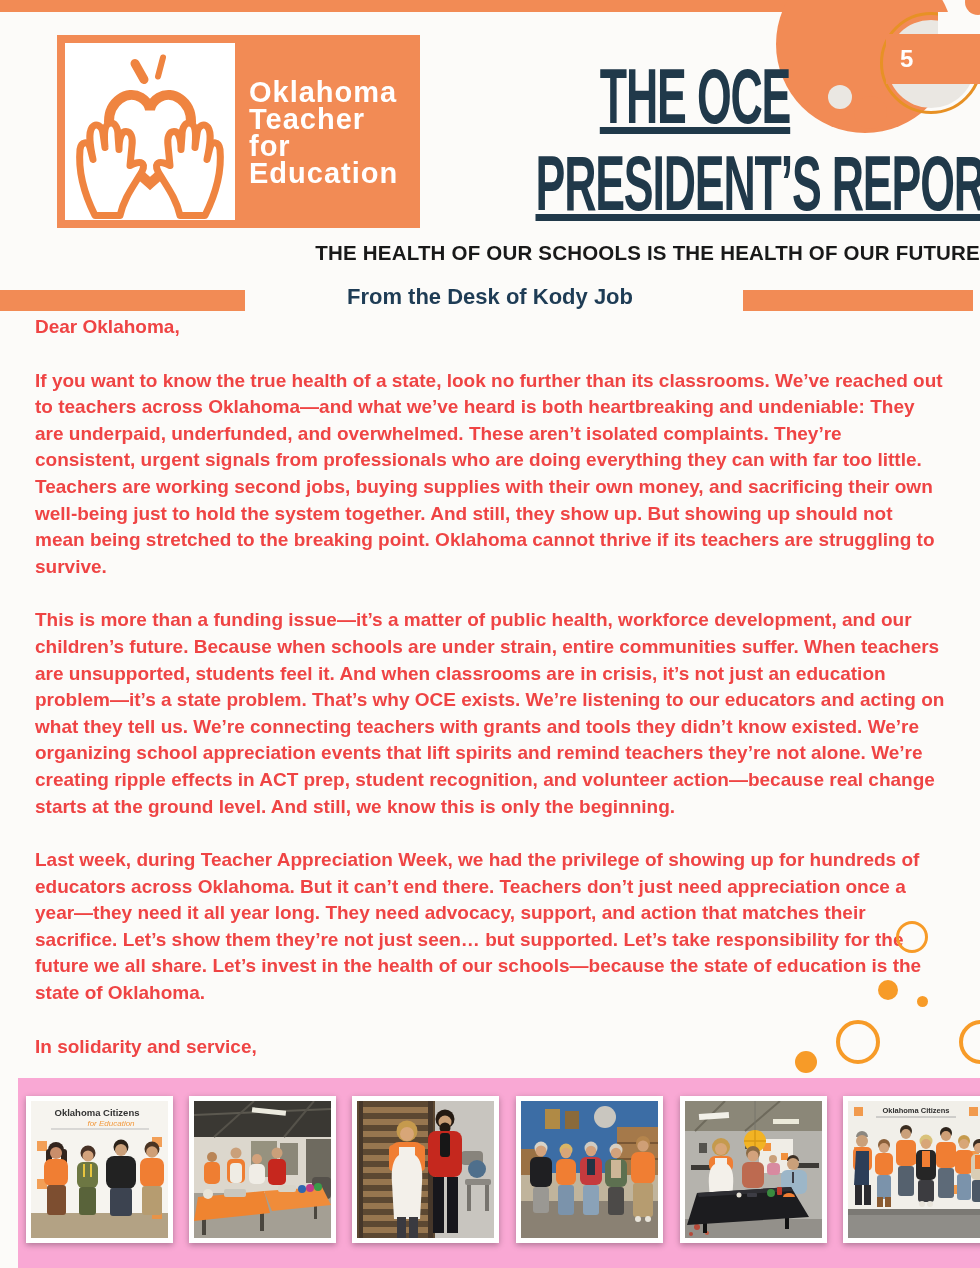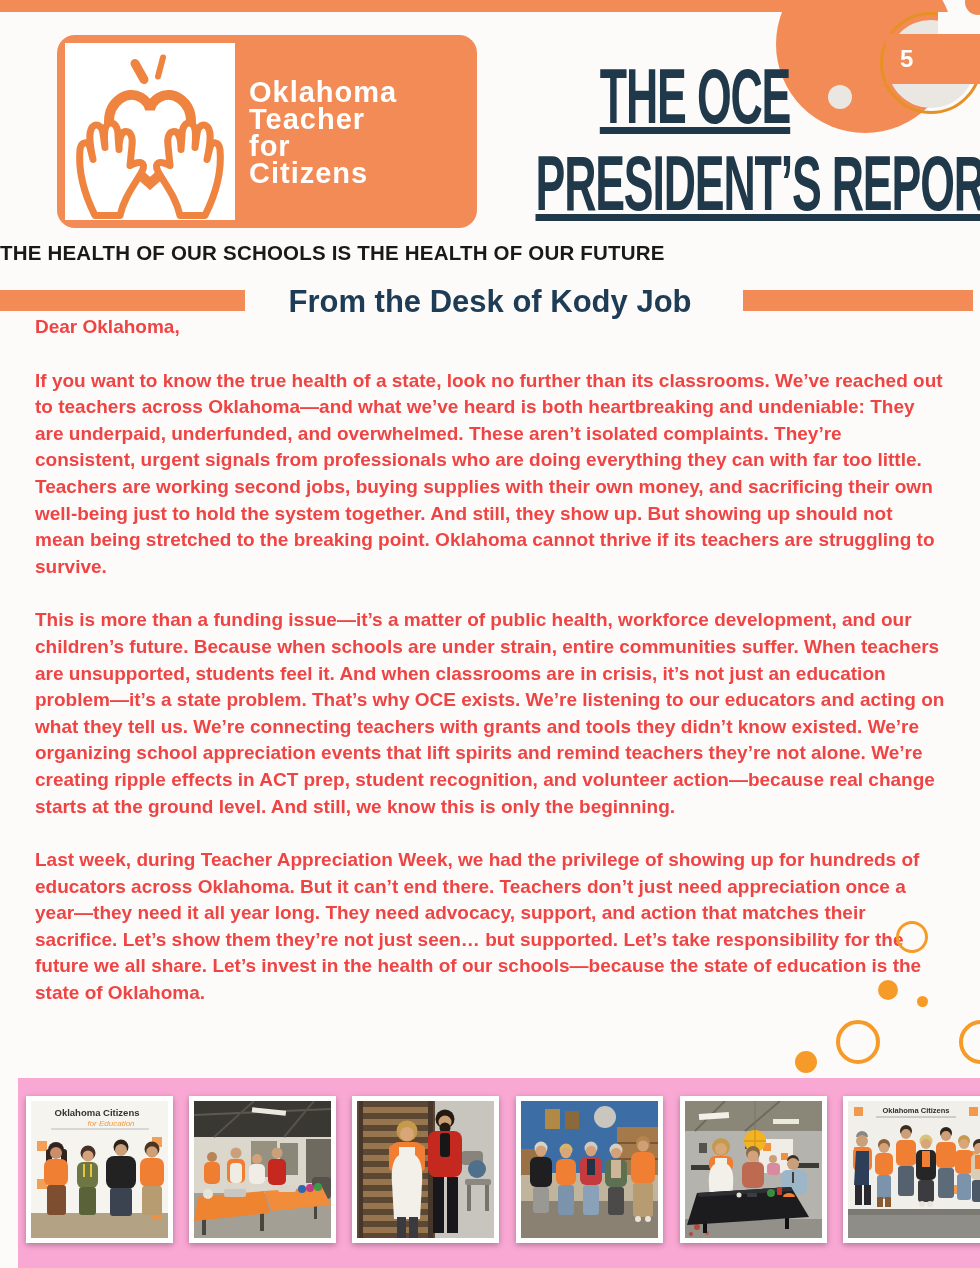--- a/index.html
+++ b/index.html
@@ -12,37 +12,37 @@
   .gray-dot-sm{left:828px;top:85px;width:24px;height:24px;background:#EAE7E2;}
   .orange-dot-md{left:854px;top:96px;width:33px;height:33px;background:#F28B55;}
   .gray-circle{left:887px;top:20px;width:88px;height:88px;background:#EAE7E2;}
   .ring-top{left:880px;top:12px;width:96px;height:96px;border:3px solid #E79125;background:transparent;}
   .white-notch{position:absolute;left:938px;top:12px;width:42px;height:22px;background:#fcfbf9;}
   .page-num-band{position:absolute;left:886px;top:34px;width:94px;height:50px;background:#F28B55;
                  display:flex;align-items:center;}
   .page-num-band span{color:#fff;font-weight:bold;font-size:24px;margin-left:14px;}
   .corner-dot{left:965px;top:-11px;width:26px;height:26px;background:#F28B55;}
   
-  .logo{position:absolute;left:57px;top:35px;width:420px;height:193px;background:#F28B55;border-radius:18px;}
+  .logo{position:absolute;left:57px;top:35px;width:363px;height:193px;background:#F28B55;}
   .logo-art{position:absolute;left:8px;top:8px;width:170px;height:177px;background:#fff;}
   .logo-art svg{display:block;width:100%;height:100%;}
   .logo-text{position:absolute;left:192px;top:44px;color:#fff;font-weight:bold;
              font-size:29px;line-height:27px;letter-spacing:1px;}
   .title{position:absolute;left:420px;top:58px;width:550px;text-align:center;color:#20394A;text-decoration:underline;}
   .title .t1,.title .t2{font-weight:bold;font-size:77px;line-height:1;letter-spacing:-2px;
              transform:scaleX(.58);transform-origin:50% 50%;white-space:nowrap;}
   .title .t2{margin-top:10px;}
-  .tagline{position:absolute;left:0;right:0;top:241px;text-align:left;color:#191919;
+  .tagline{position:absolute;left:0;right:0;top:241px;text-align:right;color:#191919;
            font-weight:bold;font-size:20.5px;letter-spacing:.2px;}
   
   .bar{position:absolute;top:290px;height:21px;background:#F28B55;}
   .bar.left{left:0;width:245px;}
   .bar.right{left:743px;width:230px;}
   .section-title{position:absolute;left:0;right:0;top:284px;text-align:center;
-                 color:#1E3C55;font-weight:bold;font-size:31px;}
+                 color:#1E3C55;font-weight:bold;font-size:22px;}
   
   .letter{position:absolute;left:35px;top:314px;width:912px;color:#ef4444;
           font-size:19px;font-weight:bold;line-height:1.4;}
   .letter p{margin:0 0 27px 0;}
   .closing div{line-height:1.4;}
   
   .ring-b{position:absolute;border-radius:50%;background:transparent;z-index:5;}
   .r-a{left:896px;top:921px;width:26px;height:26px;border:3px solid #F79B28;}
   .d-a{left:878px;top:980px;width:20px;height:20px;background:#F79B28;}
   .d-b{left:917px;top:996px;width:11px;height:11px;background:#F79B28;}
@@ -84,41 +84,42 @@
         <g stroke="#EF8440" stroke-width="7" fill="#fff" stroke-linejoin="round" stroke-linecap="round">
           <path d="M30,172 C20,152 13,128 15,106 C16,98 23,97 25,104 L28,116 C25,102 23,90 27,84 C31,79 37,82 38,90 L40,104 C39,92 39,82 44,80 C49,78 53,83 53,92 L54,106 C54,96 56,88 61,88 C66,88 68,94 67,102 L65,122 C77,116 81,120 77,128 C69,142 59,154 55,172 Z"></path>
           <path d="M140,172 C150,152 157,128 155,106 C154,98 147,97 145,104 L142,116 C145,102 147,90 143,84 C139,79 133,82 132,90 L130,104 C131,92 131,82 126,80 C121,78 117,83 117,92 L116,106 C116,96 114,88 109,88 C104,88 102,94 103,102 L105,122 C93,116 89,120 93,128 C101,142 111,154 115,172 Z"></path>
         </g>
       </svg>
     </div>
     <div class="logo-text">
       <div>Oklahoma</div>
       <div>Teacher</div>
       <div>for</div>
-      <div>Citizens</div>
+      <div>Education</div>
     </div>
   </div>
 
   <div class="title">
     <div class="t1">THE OCE</div>
     <div class="t2">PRESIDENT’S REPORT</div>
   </div>
 
   <div class="tagline">THE HEALTH OF OUR SCHOOLS IS THE HEALTH OF OUR FUTURE</div>
 
   <div class="bar left"></div>
   <div class="bar right"></div>
   <div class="section-title">From the Desk of Kody Job</div>
 
   <div class="letter">
     <p>Dear Oklahoma,</p>
     <p>If you want to know the true health of a state, look no further than its classrooms. We’ve reached out to teachers across Oklahoma—and what we’ve heard is both heartbreaking and undeniable: They are underpaid, underfunded, and overwhelmed. These aren’t isolated complaints. They’re consistent, urgent signals from professionals who are doing everything they can with far too little. Teachers are working second jobs, buying supplies with their own money, and sacrificing their own well-being just to hold the system together. And still, they show up. But showing up should not mean being stretched to the breaking point. Oklahoma cannot thrive if its teachers are struggling to survive.</p>
     <p>This is more than a funding issue—it’s a matter of public health, workforce development, and our children’s future. Because when schools are under strain, entire communities suffer. When teachers are unsupported, students feel it. And when classrooms are in crisis, it’s not just an education problem—it’s a state problem. That’s why OCE exists. We’re listening to our educators and acting on what they tell us. We’re connecting teachers with grants and tools they didn’t know existed. We’re organizing school appreciation events that lift spirits and remind teachers they’re not alone. We’re creating ripple effects in ACT prep, student recognition, and volunteer action—because real change starts at the ground level. And still, we know this is only the beginning.</p>
     <p>Last week, during Teacher Appreciation Week, we had the privilege of showing up for hundreds of educators across Oklahoma. But it can’t end there. Teachers don’t just need appreciation once a year—they need it all year long. They need advocacy, support, and action that matches their sacrifice. Let’s show them they’re not just seen… but supported. Let’s take responsibility for the future we all share. Let’s invest in the health of our schools—because the state of education is the state of Oklahoma.</p>
     <div class="closing">
+      <div>In solidarity and service,</div>
     </div>
   </div>
 
   <div class="ring-b r-a"></div>
   <div class="ring-b d-a circ"></div>
   <div class="ring-b d-b circ"></div>
   <div class="ring-b r-b"></div>
   <div class="ring-b d-c circ"></div>
   <div class="ring-b r-c"></div>
 

